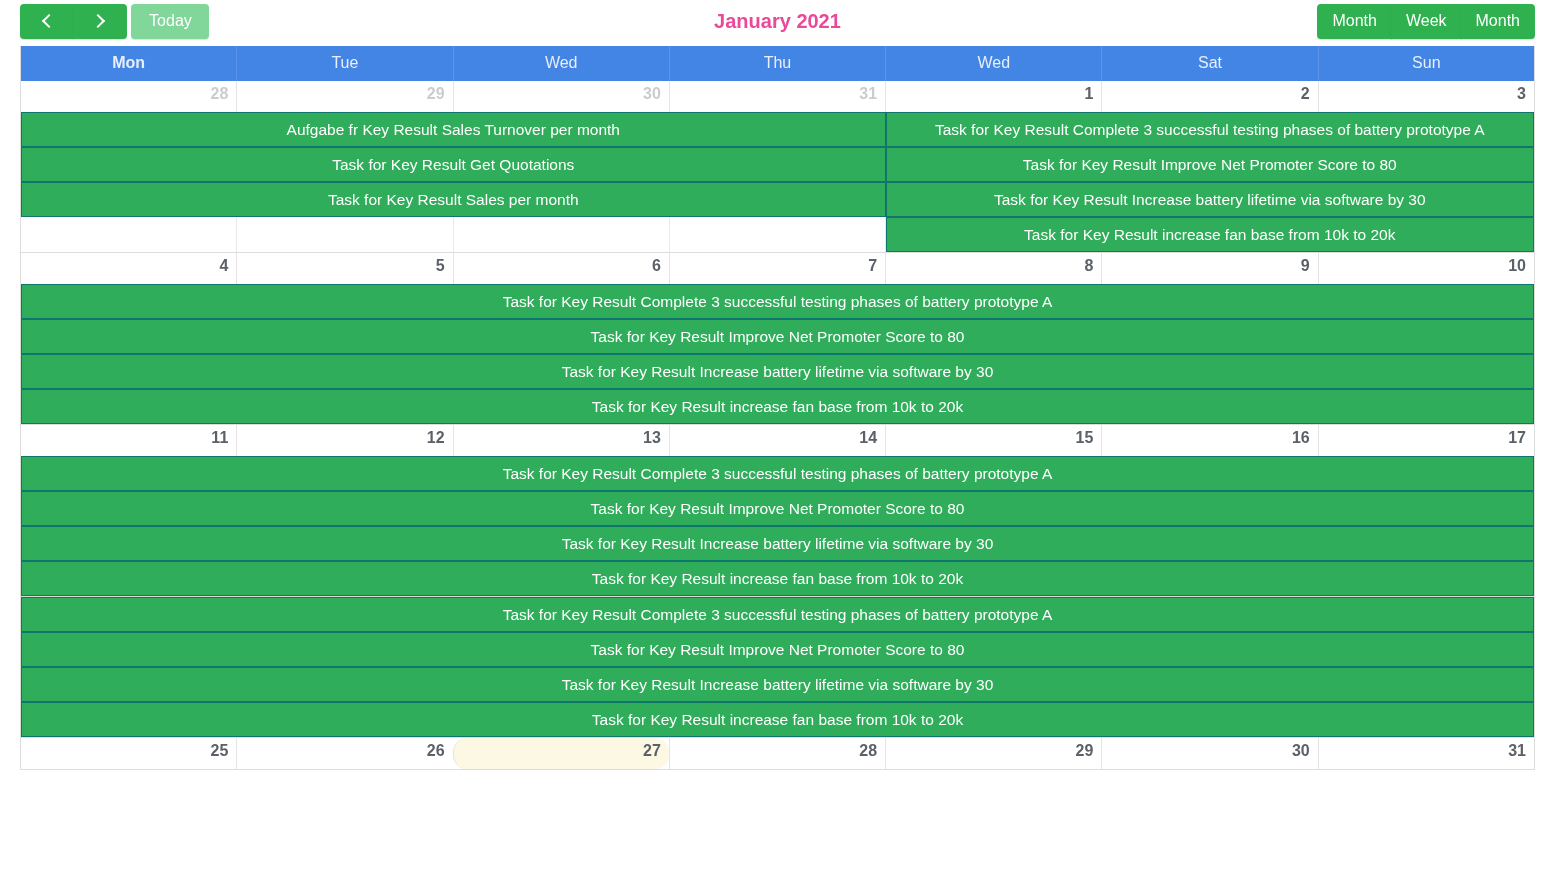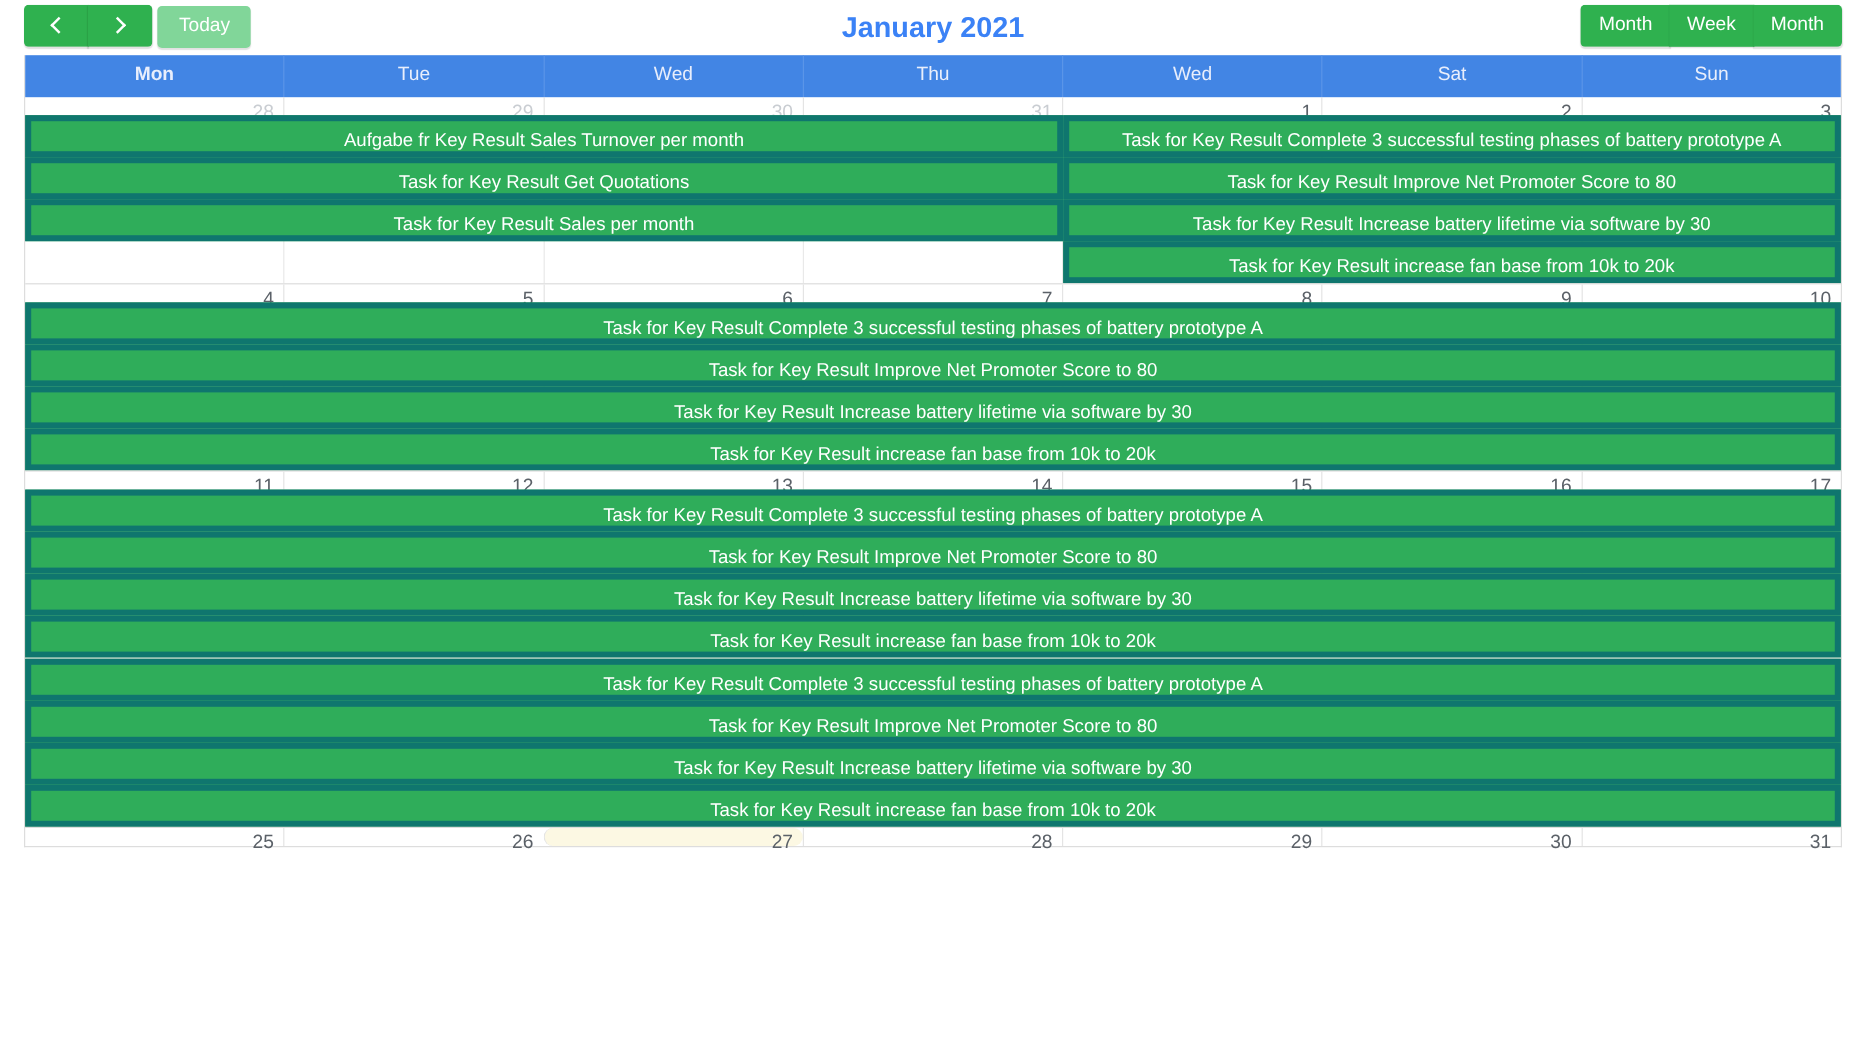--- a/index.html
+++ b/index.html
@@ -44,23 +44,23 @@
   .chev { display: inline-block; width: 10px; height: 10px; border-top: 2px solid #fff; border-right: 2px solid #fff; }
   .chev.left  { transform: rotate(-135deg); margin-left: 4px; }
   .chev.right { transform: rotate(45deg); margin-right: 4px; }
 
   .toolbar-left  { position: absolute; left: 20px; top: 4px; }
   .toolbar-right { position: absolute; right: 20px; top: 4px; }
   .toolbar-title {
     position: absolute;
     left: 0; right: 0; top: 10px;
     text-align: center;
-    font-size: 24px;
+    font-size: 20px;
     font-weight: bold;
-    color: #3b82f6;
+    color: #ec4899;
     pointer-events: none;
   }
 
   
   .calendar {
     margin: 0 20px;
     border: 1px solid #ddd;
     border-top: none;
     width: 1515px;
   }
@@ -74,21 +74,21 @@
     color: #e8eefc;
     font-size: 16px;
     padding: 8px 0 9px 0;
     border-left: 1px solid #5a95e8;
   }
   .dow:first-child { border-left: none; font-weight: bold; }
 
   .week { position: relative; border-top: 1px solid #ddd; }
   .week:first-of-type { border-top: none; }
 
-  .daynum-row { display: flex; height: 15px; }
+  .daynum-row { display: flex; height: 31px; font-weight: bold; }
   .daycell {
     flex: 1 1 0;
     border-left: 1px solid #e4e4e4;
     text-align: right;
     padding: 4px 8px 0 0;
     font-size: 16px;
     color: #5b6168;
   }
   .daycell:first-child { border-left: none; }
   .daycell.other { color: #c9cdd2; }
@@ -111,21 +111,21 @@
   .evt-row { display: flex; height: 35px; }
   .evt-spacer { flex-grow: 0; flex-shrink: 0; }
   .evt {
     background: #2fad5a;
     color: #ffffff;
     font-size: 15.5px;
     line-height: 34px;
     text-align: center;
     overflow: hidden;
     white-space: nowrap;
-    border: 5px solid #0f766e;
+    border: 1px solid #0f766e;
     cursor: pointer;
     flex-grow: 0;
     flex-shrink: 0;
   }
 </style>
 </head>
 <body>
 
 <div class="toolbar">
 

